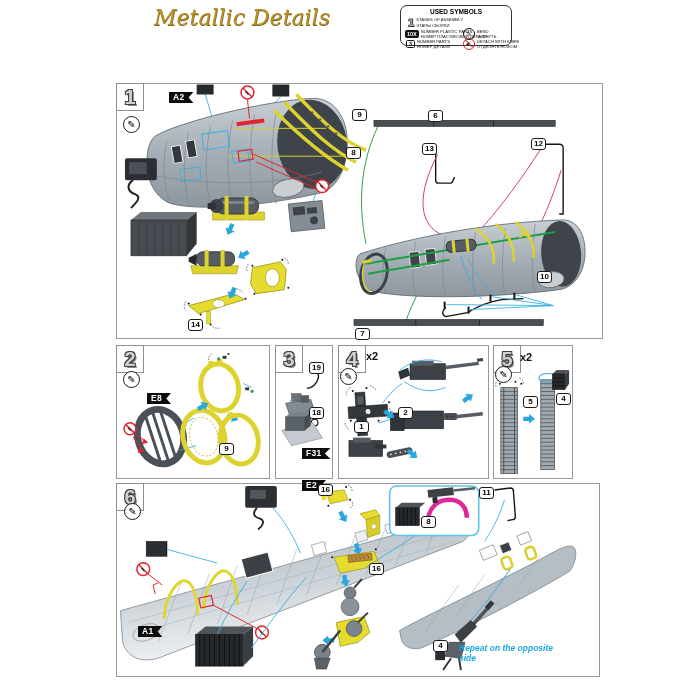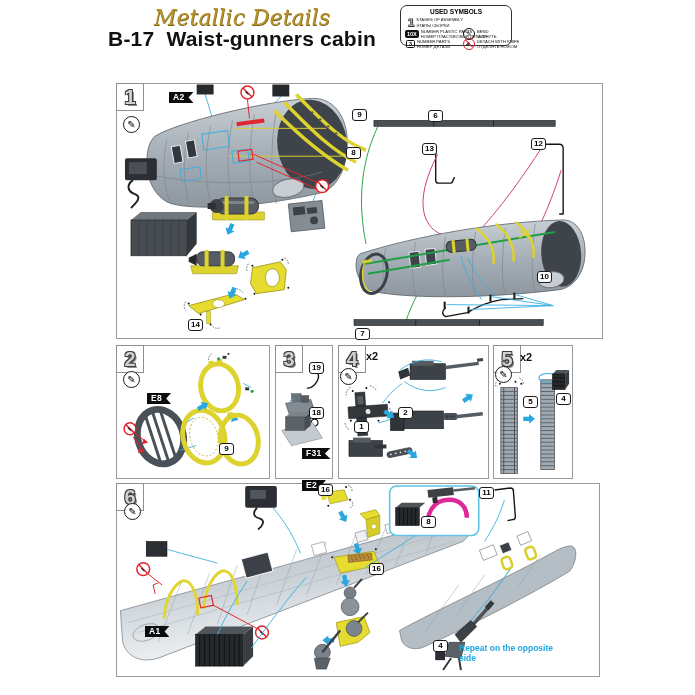--- a/index.html
+++ b/index.html
@@ -44,21 +44,21 @@
     text-shadow:-1px -1px 0 #3e3e3e,1px -1px 0 #3e3e3e,-1px 1px 0 #3e3e3e,1px 1px 0 #3e3e3e,2px 2px 0 #8a8a8a}
   .bend{position:absolute;width:15px;height:15px;border:1.5px solid #1a1a1a;border-radius:50%;
     background:#fff;z-index:6;display:flex;align-items:center;justify-content:center}
   .bend span{font-size:10px;line-height:1}
   .co{position:absolute;min-width:9px;height:10px;line-height:10px;padding:0 2px;background:#fff;
     border:1px solid #1a1a1a;border-radius:3px;font-size:8px;font-weight:bold;text-align:center;z-index:7}
   .flag{position:absolute;background:#0c0c0c;color:#fff;font-weight:bold;font-size:8.5px;height:11px;
     line-height:11px;padding:0 9px 0 4px;letter-spacing:0.3px;z-index:7;
     clip-path:polygon(0 0,100% 0,80% 50%,100% 100%,0 100%)}
   .x2{position:absolute;font-weight:bold;font-size:11px;color:#111;z-index:6}
-  .note{position:absolute;width:102px;color:#1ea7e0;font-weight:bold;
+  .note{position:absolute;width:102px;color:#1ea7e0;font-weight:bold;font-style:italic;
     font-size:8.5px;line-height:1.2;z-index:7}
   
   .rb{stroke:#79828a;stroke-width:0.6;fill:none}
   .cy{stroke:#3ab0e2;stroke-width:0.9;fill:none}
   .mg{stroke:#cf3a86;stroke-width:1;fill:none}
   .gr{stroke:#28a14c;stroke-width:1;fill:none}
   .wr{stroke:#151515;stroke-width:1.4;fill:none;stroke-linejoin:round}
   .arr{fill:#29a8e0}
   .redl{stroke:#e0252e;stroke-width:1;fill:none}
   .dt circle{fill:#fff;stroke:#e0252e;stroke-width:1.5}
@@ -66,21 +66,20 @@
   .dt path{stroke:#222;stroke-width:1.1;fill:none}
   .dots circle{fill:#111}
   .fold{stroke:#111;stroke-width:0.6;fill:none;stroke-dasharray:1.6,1.3}
 </style>
 </head>
 <body>
 
 <div id="sheet">
 
   <div id="logo" class="hdr">Metallic Details</div>
-  <div id="title" class="hdr">B-17  Waist-gunners cabin</div>
 
   <div id="legend">
     <div class="leg-title">USED SYMBOLS</div>
     <div class="leg-item" style="left:7px;top:11px">
       <span class="leg-num">1</span>
       <span class="leg-txt">
         <div>STAGES OF ASSEMBLY</div>
         <div>ЭТАПЫ СБОРКИ</div>
       </span>
     </div>
@@ -641,21 +640,21 @@
       <span>✎</span>
     </div>
 
   <div class="x2" style="left:366px;top:350px">x2</div>
   <div class="x2" style="left:520px;top:351px">x2</div>
 
   <div class="flag" style="left:169px;top:92px">A2</div>
   <div class="flag" style="left:147px;top:393px">E8</div>
   <div class="flag" style="left:302px;top:448px">F31</div>
   <div class="flag" style="left:302px;top:480px">E2</div>
-  <div class="flag" style="left:145px;top:626px">A1</div>
+  <div class="flag" style="left:138px;top:626px">A1</div>
 
   <div class="co" style="left:352px;top:109px">9</div>
   <div class="co" style="left:346px;top:147px">8</div>
   <div class="co" style="left:428px;top:110px">6</div>
   <div class="co" style="left:422px;top:143px">13</div>
   <div class="co" style="left:531px;top:138px">12</div>
   <div class="co" style="left:537px;top:271px">10</div>
   <div class="co" style="left:355px;top:328px">7</div>
   <div class="co" style="left:188px;top:319px">14</div>
   <div class="co" style="left:219px;top:443px">9</div>

